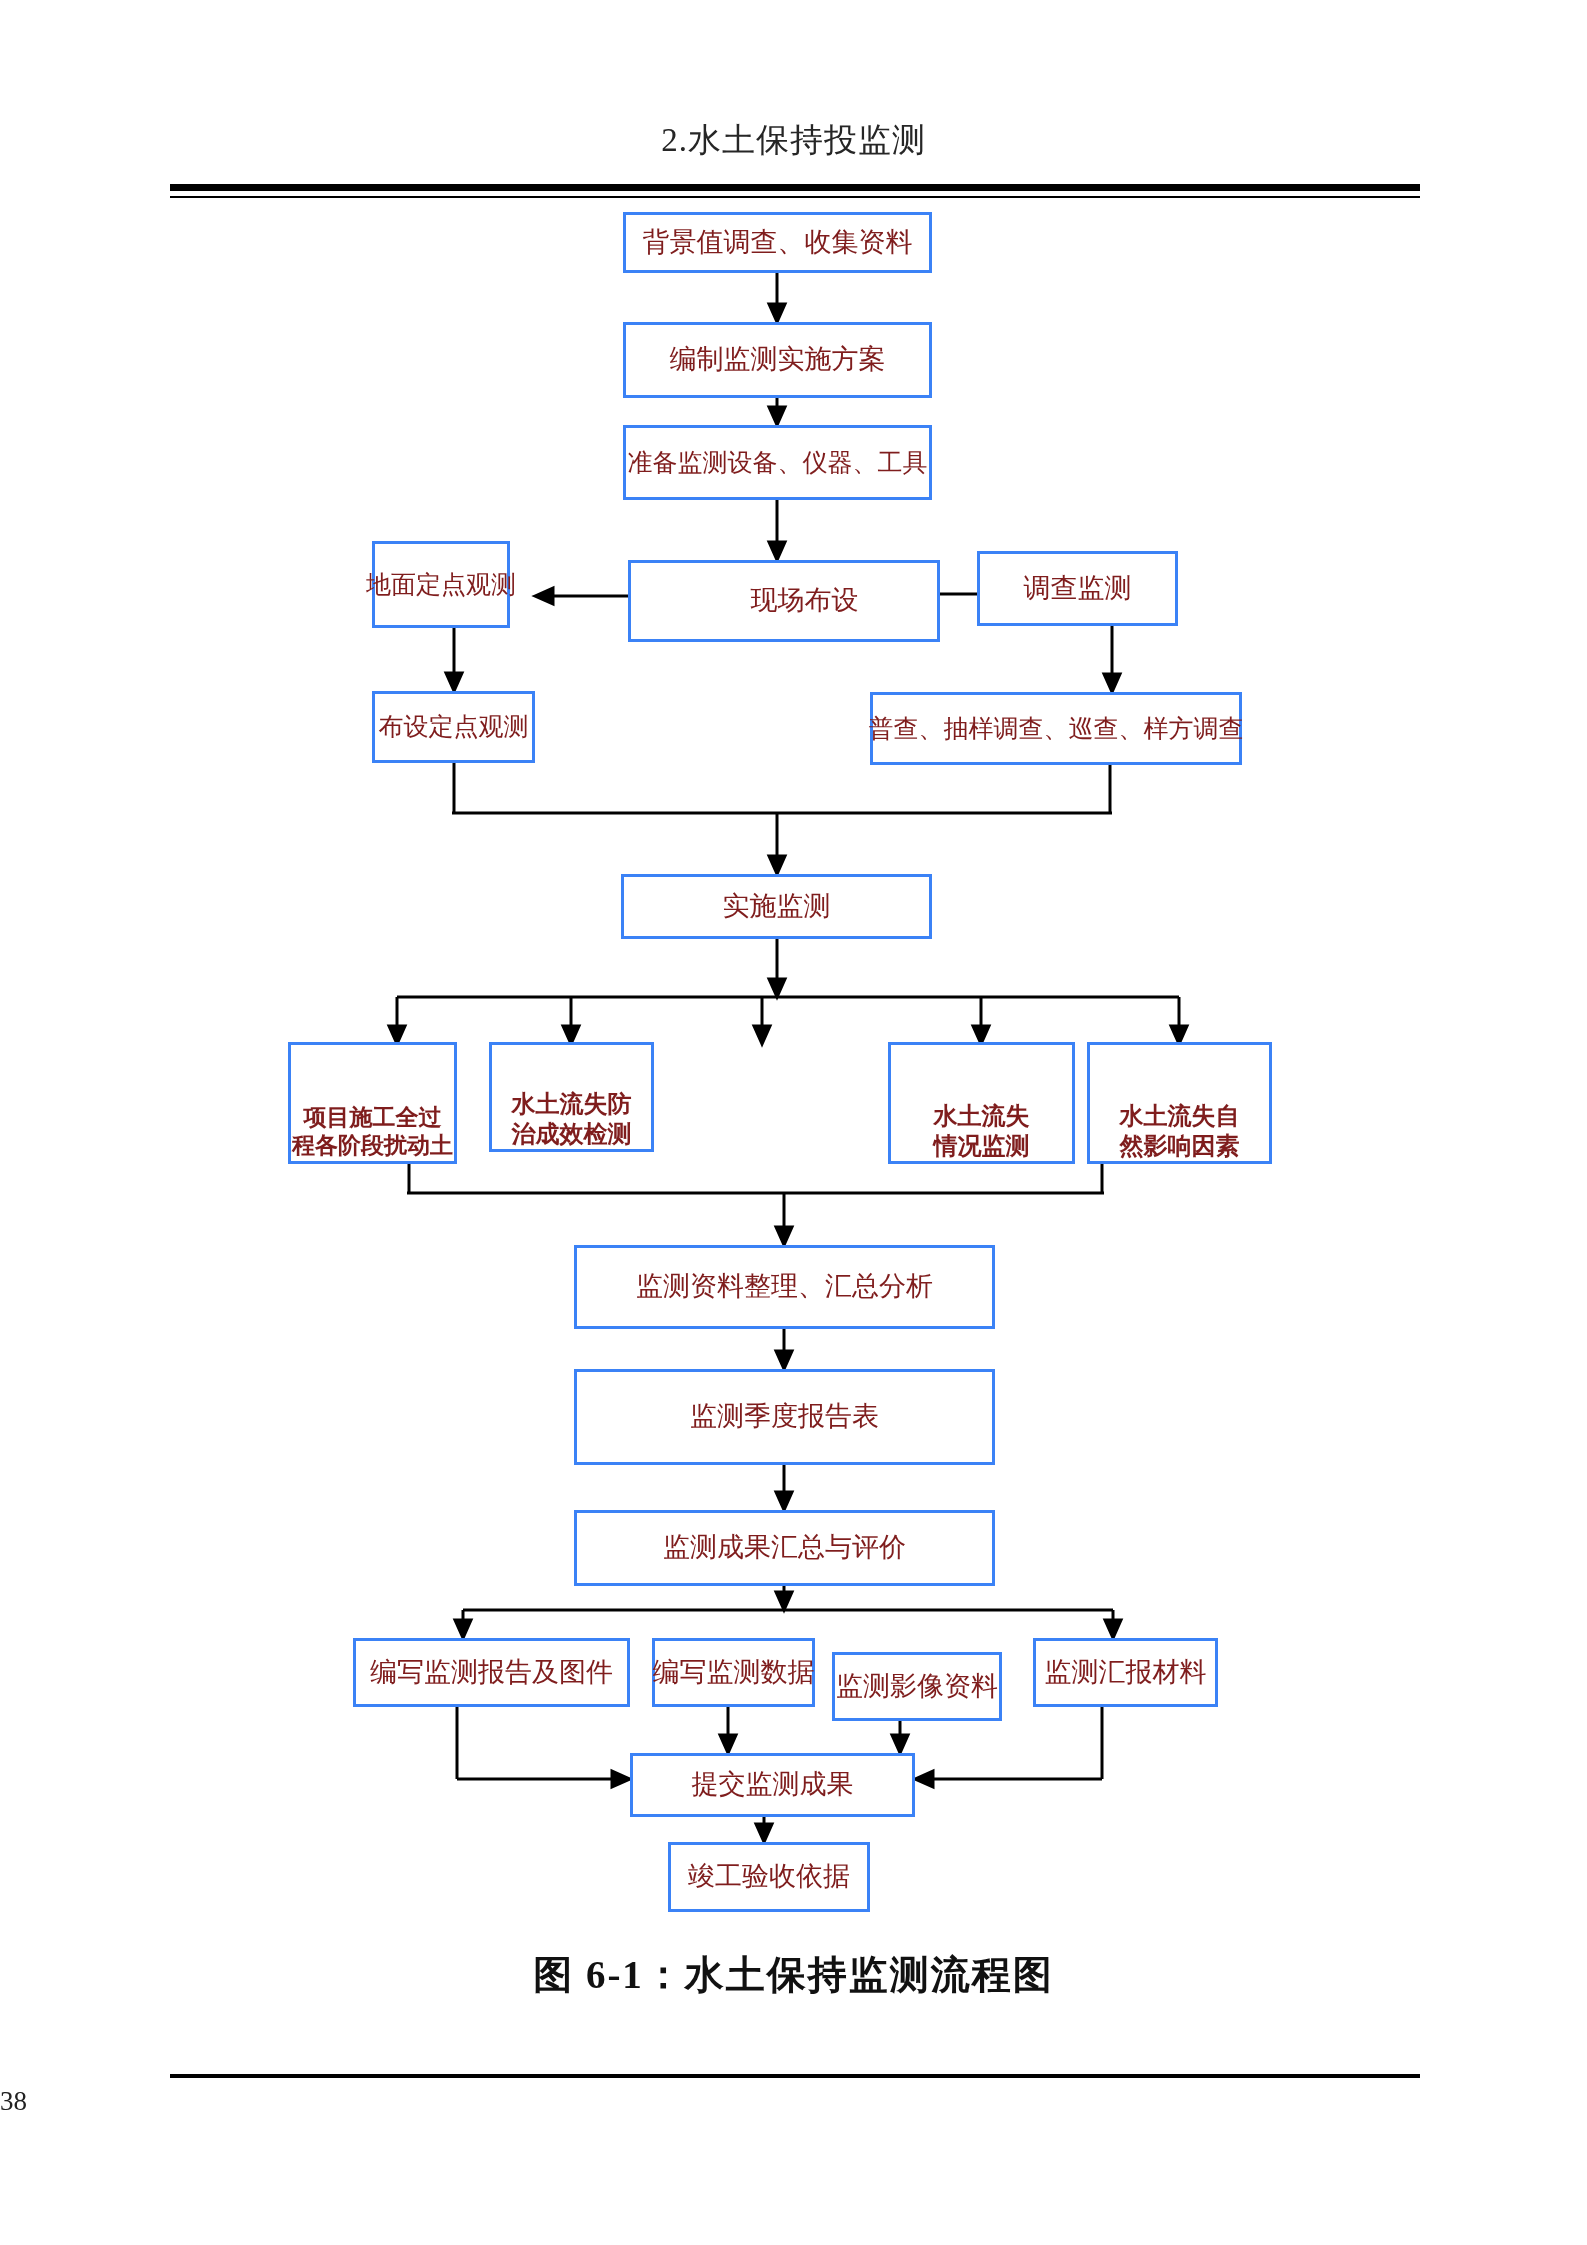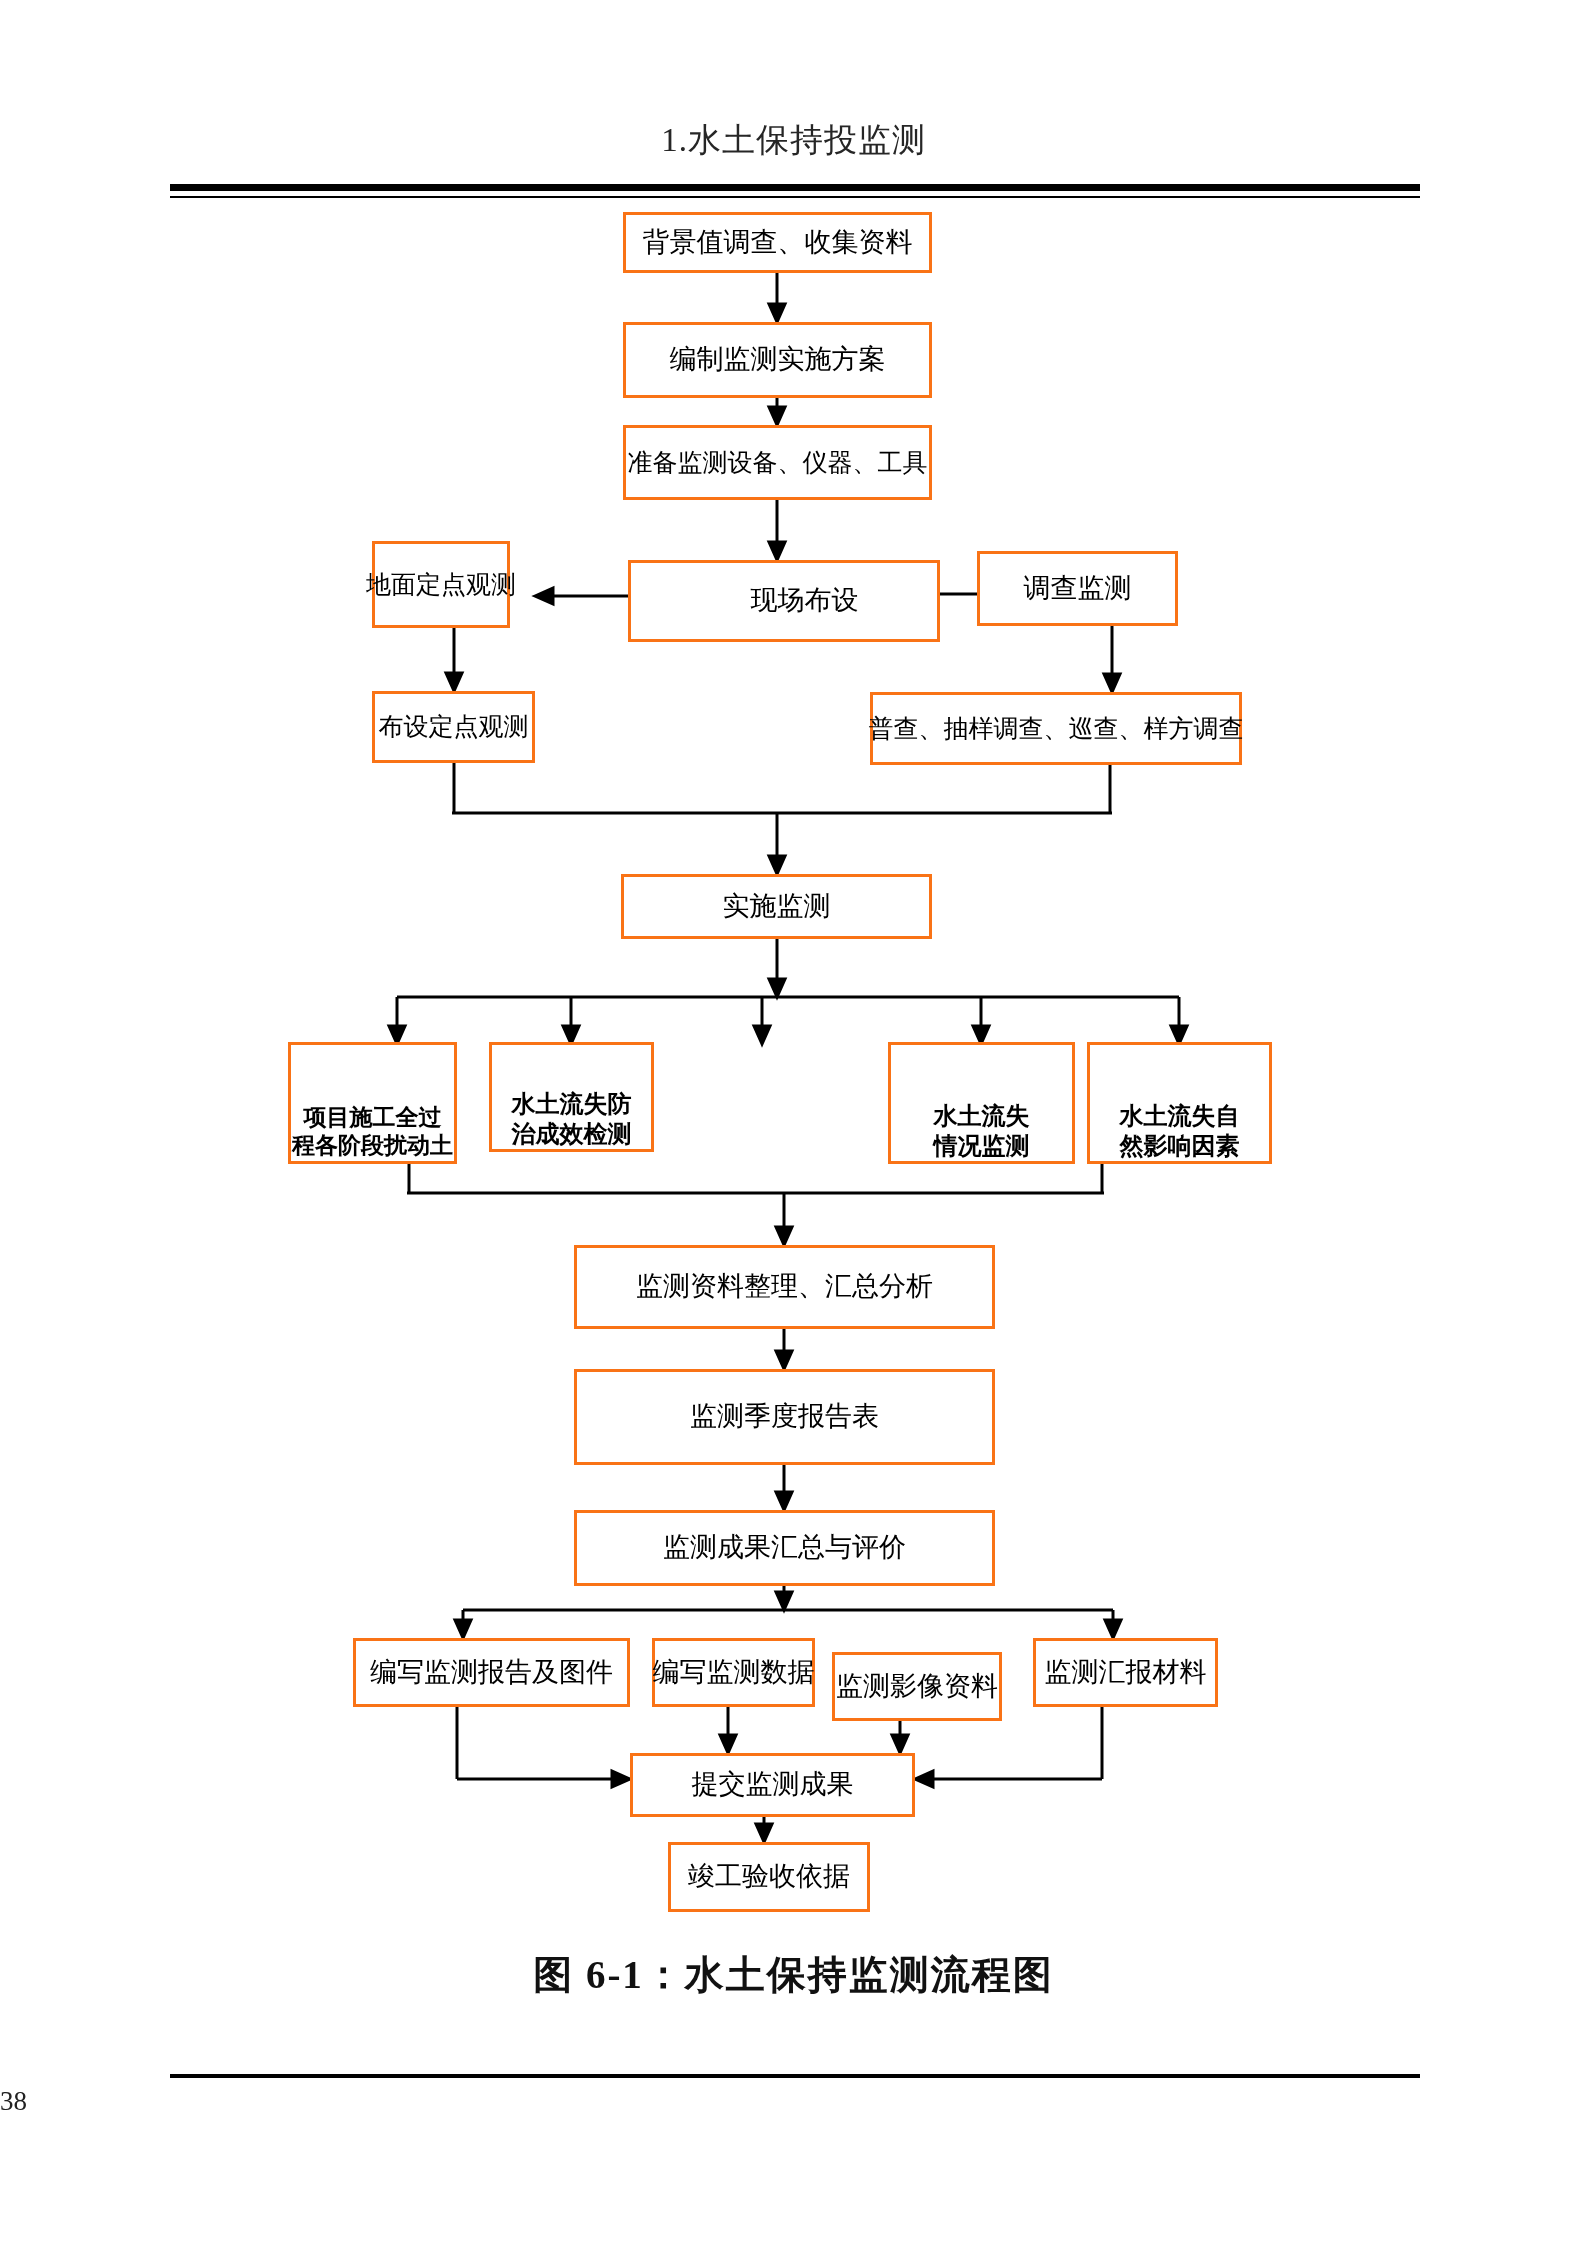--- a/index.html
+++ b/index.html
@@ -23,43 +23,43 @@
   .footer-rule{position:absolute;left:170px;width:1250px;top:2074px;height:4px;background:#000;}
   .page-number{
     position:absolute;left:0;top:2086px;width:1587px;
     font-size:27px;color:#222;
   }
   .chart{position:absolute;left:0;top:0;width:1587px;height:2245px;}
   .connectors{position:absolute;left:0;top:0;}
   .node{
     position:absolute;
     box-sizing:border-box;
-    border:3px solid #f97316;
+    border:3px solid #3b82f6;
     background:#fff;
     display:flex;align-items:center;justify-content:center;
-    font-size:27px;color:#000000;
+    font-size:27px;color:#7f1d1d;
     text-align:center;line-height:1.25;
     white-space:nowrap;
   }
   .node.two-line{flex-direction:column;justify-content:flex-end;white-space:nowrap;font-weight:bold;}
   .node.small{font-size:25px;}
   .node.tiny{font-size:23px;}
   .node.f{font-size:24px;}
   .caption{
     position:absolute;left:0;top:1948px;width:1587px;
     text-align:center;font-size:39px;font-weight:bold;color:#111;
     letter-spacing:2px;
   }
 </style>
 </head>
 <body>
 
 <div class="page">
 
-  <div class="header-title">1.水土保持投监测</div>
+  <div class="header-title">2.水土保持投监测</div>
   <div class="rule thick"></div>
   <div class="rule thin"></div>
 
   <div class="chart">
 
     <svg class="connectors" width="1587" height="2245" viewBox="0 0 1587 2245">
       <g stroke="#000" stroke-width="3" fill="#000">
 
         <line x1="777" y1="273" x2="777" y2="306"></line>
         <polygon points="777,322 769,304 785,304"></polygon>

